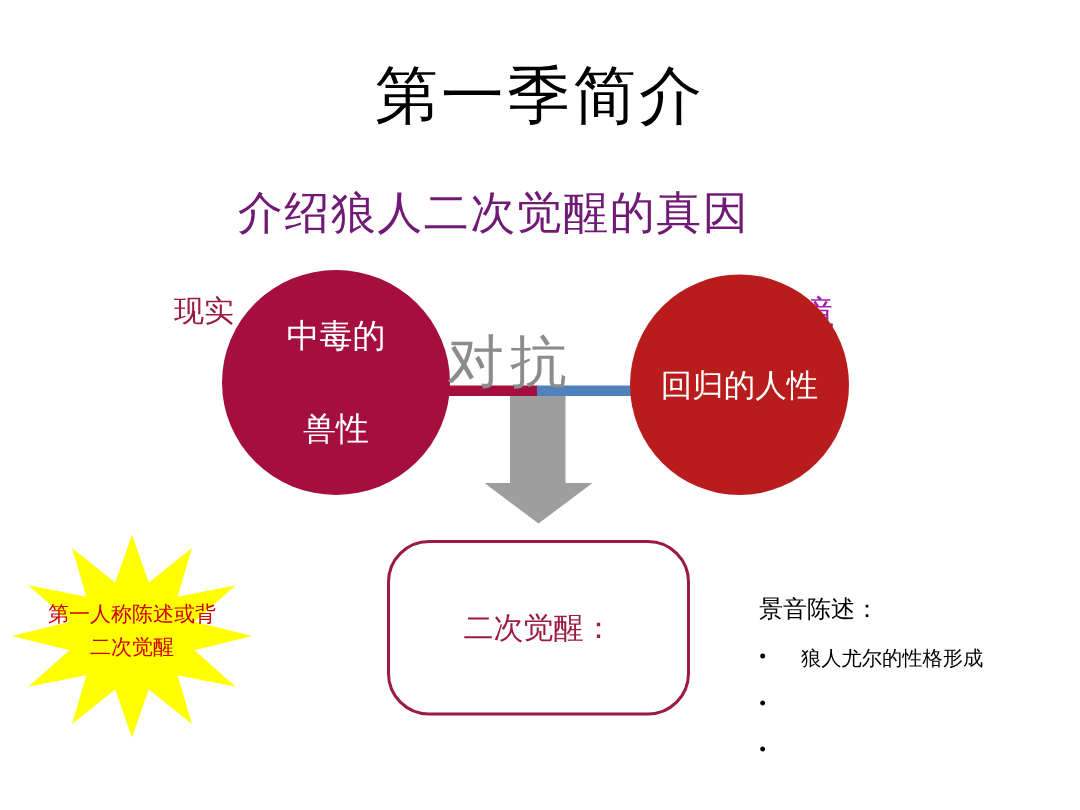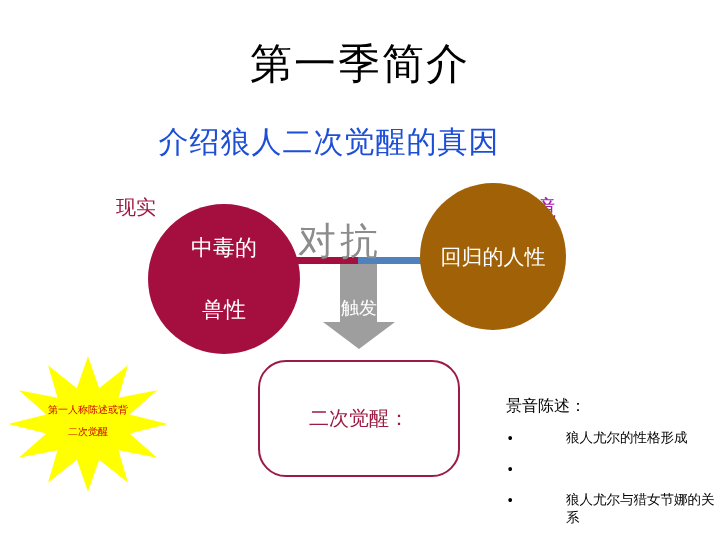--- a/index.html
+++ b/index.html
@@ -1,66 +1,66 @@
 <!DOCTYPE html>
 <html><head>
 <meta charset="utf-8">
 <style>
   html,body{margin:0;padding:0;background:#888;}
   .slide{
     position:relative;width:720px;height:540px;background:#ffffff;
-    font-family:Liberation Mono, monospace;overflow:hidden;
+    font-family:Liberation Serif, serif;overflow:hidden;
   }
   .abs{position:absolute;}
   .slide-title{
     left:0;top:36px;width:720px;text-align:center;
     font-size:42px;color:#000000;letter-spacing:2px;
   }
   .slide-subtitle{
     left:0;top:122px;width:658px;text-align:center;
-    font-size:30px;color:#1d4ed8;letter-spacing:1px;
+    font-size:30px;color:#701a75;letter-spacing:1px;
   }
   .label-reality{left:96px;top:194px;font-size:20px;color:#9B1B42;margin-left:20px;}
   .label-dream{left:508px;top:193px;font-size:24px;color:#a21caf;}
   .connector{height:7px;top:257px;z-index:1;}
   .connector.red{left:290px;width:68px;background:#A50F3F;}
   .connector.blue{left:358px;width:68px;background:#4F81BD;}
   .circle{
     border-radius:50%;z-index:2;display:flex;flex-direction:column;
     align-items:center;justify-content:center;color:#ffffff;text-align:center;
   }
-  .circle.red{left:148px;top:204px;width:152px;height:150px;background:#A50F3F;
+  .circle.red{left:148px;top:180px;width:152px;height:150px;background:#A50F3F;
     font-size:22px;gap:32px;}
-  .circle.blue{left:420px;top:183px;width:146px;height:147px;background:#a16207;
+  .circle.blue{left:420px;top:183px;width:146px;height:147px;background:#b91c1c;
     font-size:21px;}
   .versus{
     left:298px;top:216px;width:120px;text-align:left;
     font-size:38px;color:#8C8C8C;z-index:3;letter-spacing:4px;
   }
   .down-arrow{left:320px;top:263px;z-index:2;}
   .trigger{
     left:322px;top:296px;width:74px;text-align:center;
     font-size:18px;color:#ffffff;z-index:4;
   }
   .starburst-svg{left:6px;top:354px;z-index:1;}
   .star-text{
     left:12px;top:400px;width:152px;z-index:2;text-align:center;
-    font-size:10px;line-height:22px;color:#CC0000;
+    font-size:14px;line-height:22px;color:#CC0000;
   }
   .result-box{
     left:258px;top:360px;width:202px;height:117px;box-sizing:border-box;
     border:2px solid #9B1B42;border-radius:28px;background:#ffffff;
     display:flex;flex-direction:row;align-items:center;justify-content:center;
     gap:14px;color:#9B1B42;font-size:20px;text-align:center;z-index:2;
   }
   .other-content{left:506px;top:396px;width:210px;color:#000000;}
   .other-heading{font-size:16px;margin:0 0 10px 0;}
   .other-item{display:flex;font-size:13.5px;margin-top:13px;line-height:18px;}
   .other-item .bullet{width:28px;font-size:14px;}
-  .other-item .item-text{flex:1;margin-left:32px;}
+  .other-item .item-text{flex:1;}
 </style>
 </head>
 <body>
 
 <div class="slide">
 
   <div class="abs slide-title">第一季简介</div>
 
   <div class="abs slide-subtitle">介绍狼人二次觉醒的真因</div>
 
@@ -78,21 +78,20 @@
   <div class="abs circle blue">
     <div>回归的人性</div>
   </div>
 
   <div class="abs versus">对抗</div>
 
   <svg class="abs down-arrow" width="78" height="88" viewBox="0 0 78 88">
     <polygon points="20,1 57,1 57,59 75,59 39,86 3,59 20,59" fill="#9E9E9E"></polygon>
   </svg>
 
-  <div class="abs trigger">触发</div>
 
   <svg class="abs starburst-svg" width="164" height="140" viewBox="0 0 160 136">
     <polygon fill="#FFFF00" points="158,68 120.6,77.3 147.5,101 109.7,93.5 119,125.2 90.9,102.8 80,134 69.1,102.8 41,125.2 50.3,93.5 12.5,101 39.4,77.3 2,68 39.4,58.7 12.5,35 50.3,42.5 41,10.8 69.1,33.2 80,2 90.9,33.2 119,10.8 109.7,42.5 147.5,35 120.6,58.7"></polygon>
   </svg>
 
   <div class="abs star-text">
     <div>第一人称陈述或背</div>
     <div>二次觉醒</div>
   </div>
 
@@ -104,17 +103,16 @@
     <div class="other-heading">景音陈述：</div>
     <div class="other-item">
       <span class="bullet">•</span>
       <span class="item-text">狼人尤尔的性格形成</span>
     </div>
     <div class="other-item">
       <span class="bullet">•</span>
     </div>
     <div class="other-item">
       <span class="bullet">•</span>
-      <span class="item-text">狼人尤尔与猎女节娜的关系</span>
     </div>
   </div>
 
 </div>
 
 </body></html>

